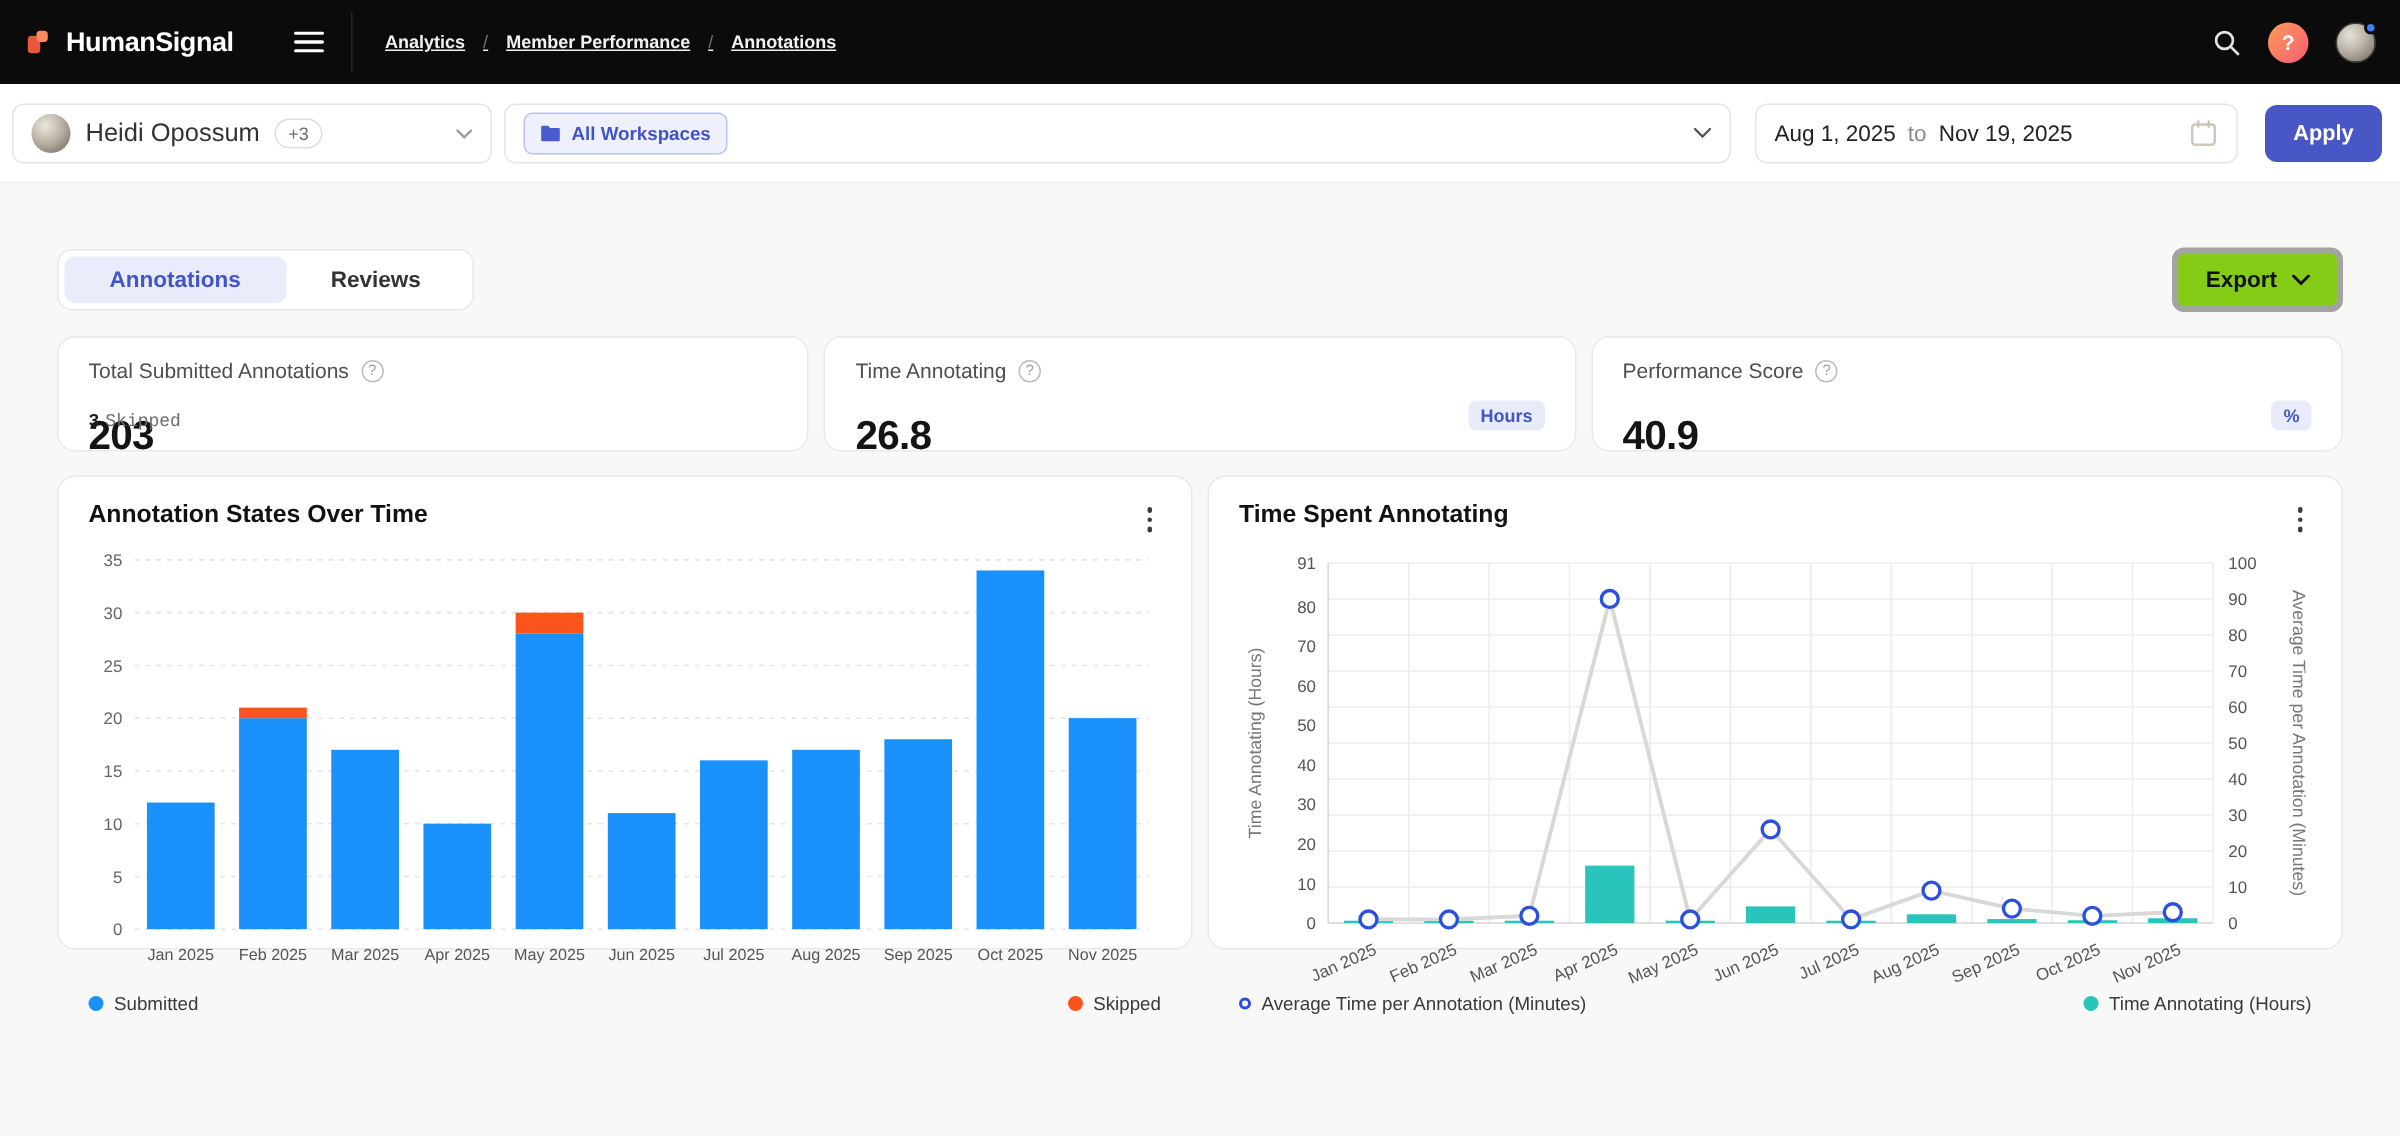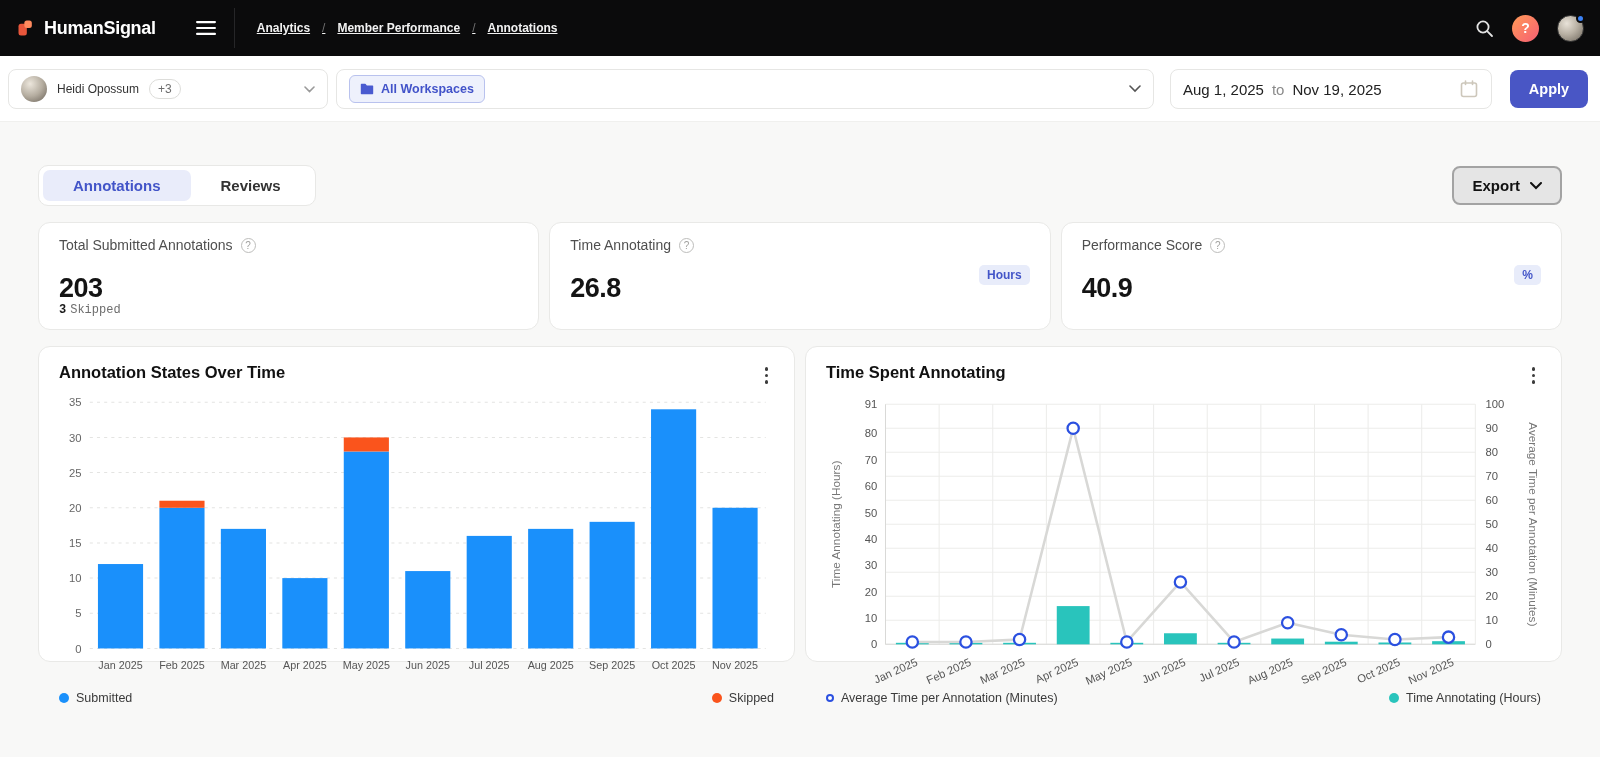--- a/index.html
+++ b/index.html
@@ -44,21 +44,21 @@
   .select-box {
     height: 40px; border: 1px solid #e6e6e4; border-radius: 8px; background:#fff;
     display: flex; align-items: center; padding: 0 12px; cursor: pointer;
   }
   .user-select { width: 320px; gap: 10px; }
   .user-avatar {
     width: 26px; height: 26px; border-radius: 50%;
     background: radial-gradient(circle at 35% 30%, #ece6dc 0%, #b5ada0 50%, #675f55 100%);
     flex: none;
   }
-  .user-name { font-size: 12px; color:#333; font-weight: 500; text-align: center; }
+  .user-name { font-size: 17px; color:#333; font-weight: 500; text-align: center; }
   .count-pill {
     font-size: 12px; color:#6d6d6d; border:1px solid #ddddda; border-radius: 999px;
     padding: 2px 8px; background:#fff;
   }
   .chev { margin-left:auto; display:flex; }
   .workspace-box { flex: 1; }
   .ws-chip {
     height: 28px; display:flex; align-items:center; gap: 7px; padding: 0 10px;
     background:#eef1fc; border:1px solid #b9c2ee; border-radius: 6px;
     color:#4253c9; font-size: 12.5px; font-weight: 700; cursor:pointer;
@@ -74,28 +74,28 @@
   .content { padding: 0 38px; }
   .tabs-row { margin-top: 43px; display:flex; align-items:center; justify-content: space-between; }
   .tabs {
     display:inline-flex; background:#fff; border:1px solid #e8e8e6; border-radius: 10px; padding: 4px;
   }
   .tab {
     padding: 7px 30px; font-size: 15px; font-weight: 700; color:#333; border-radius: 7px; cursor:pointer;
   }
   .tab.active { background:#e9ecfa; color:#4355c8; }
   .export-btn {
-    background:#e5e5e5; border:2px solid #a3a3a3; border-radius: 8px; padding: 9px 18px;
+    background:#84cc16; border:4px solid #a3a3a3; border-radius: 8px; padding: 9px 18px;
     font-size: 15px; font-weight: 700; color:#111; display:flex; align-items:center; gap: 10px; cursor:pointer;
     font-family: "Liberation Sans", sans-serif;
   }
   .stat-cards { margin-top: 16px; display:grid; grid-template-columns: repeat(3, 1fr); gap: 10px; }
   .card {
     background:#fff; border:1px solid #e9e9e7; border-radius: 12px; padding: 14px 20px;
-    height: 108px; position: relative;
+    height: 77px; position: relative;
   }
   .card-title-row { display:flex; align-items:center; gap: 8px; font-size: 14px; color:#4f4f4f; }
   .help-dot {
     width: 15px; height: 15px; border-radius: 50%; border: 1.3px solid #bdbdbb; color:#a0a09e;
     font-size: 10px; display:flex; align-items:center; justify-content:center; cursor:pointer; flex:none;
   }
   .card-value { margin-top: 20px; font-size: 27px; font-weight: 700; color:#141414; letter-spacing:-0.5px; }
   .card-foot { position:absolute; left: 20px; bottom: 12px; font-size: 12px; color:#6d6d6d;font-family:Liberation Mono, monospace; }
   .card-foot b { color:#1a1a1a; margin-right: 4px; }
   .card-badge {

